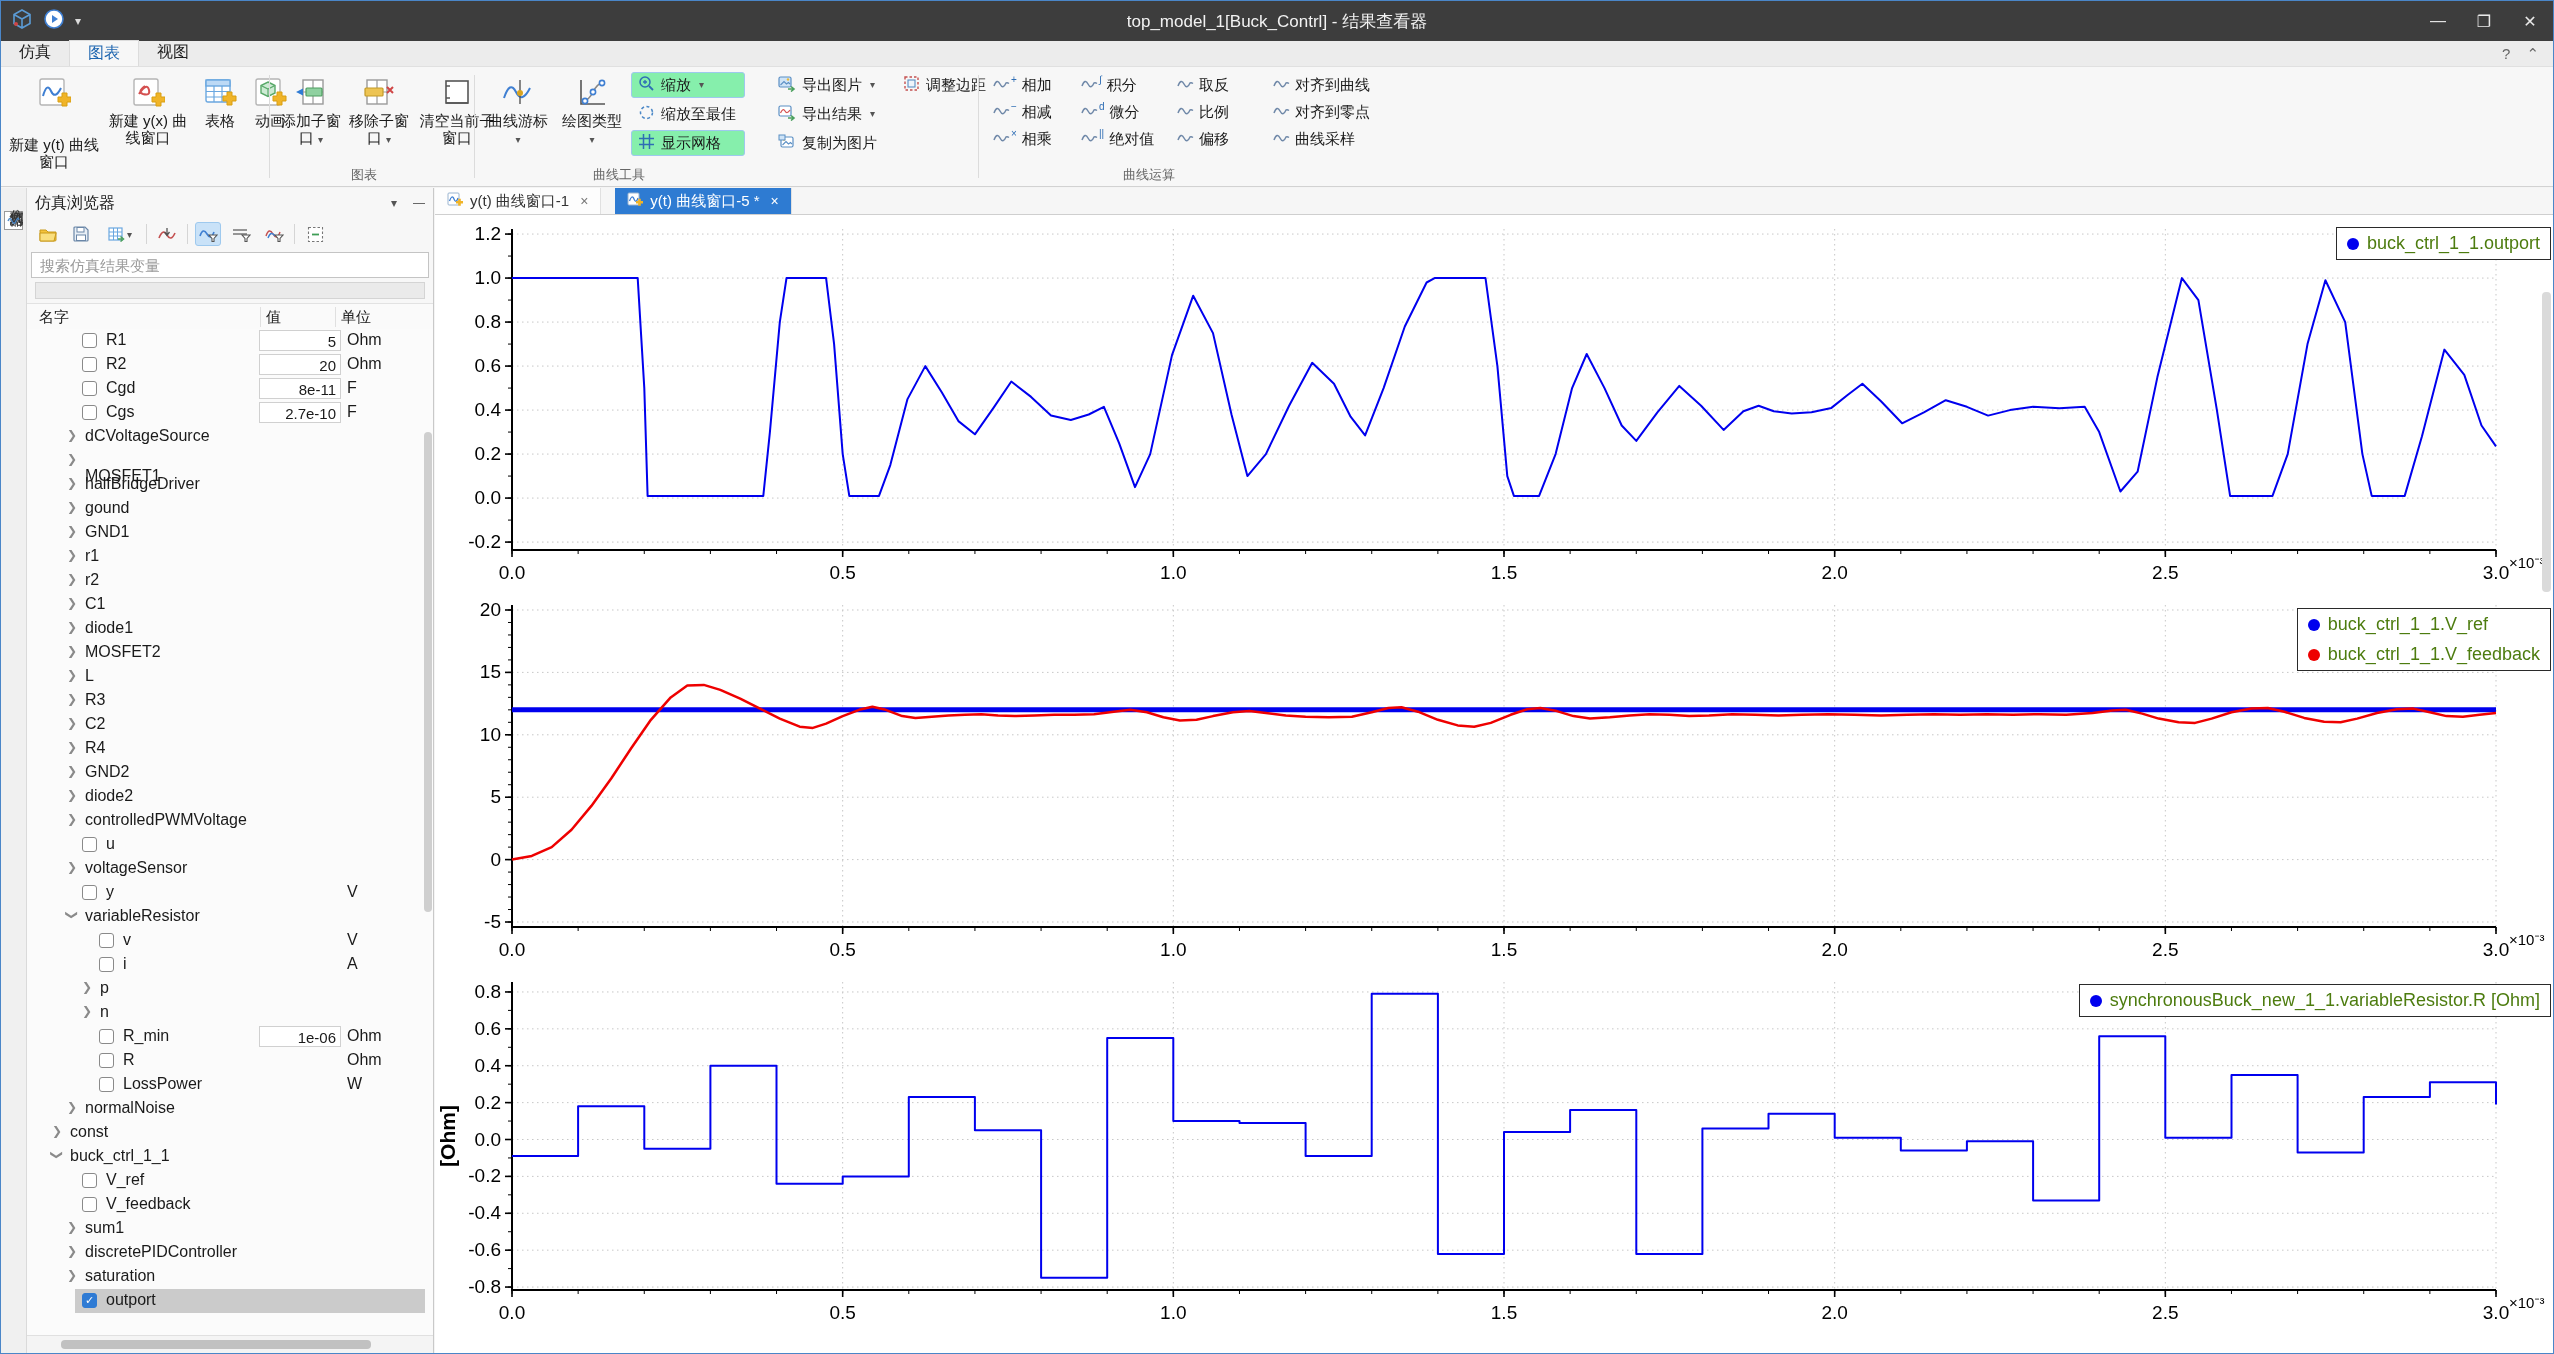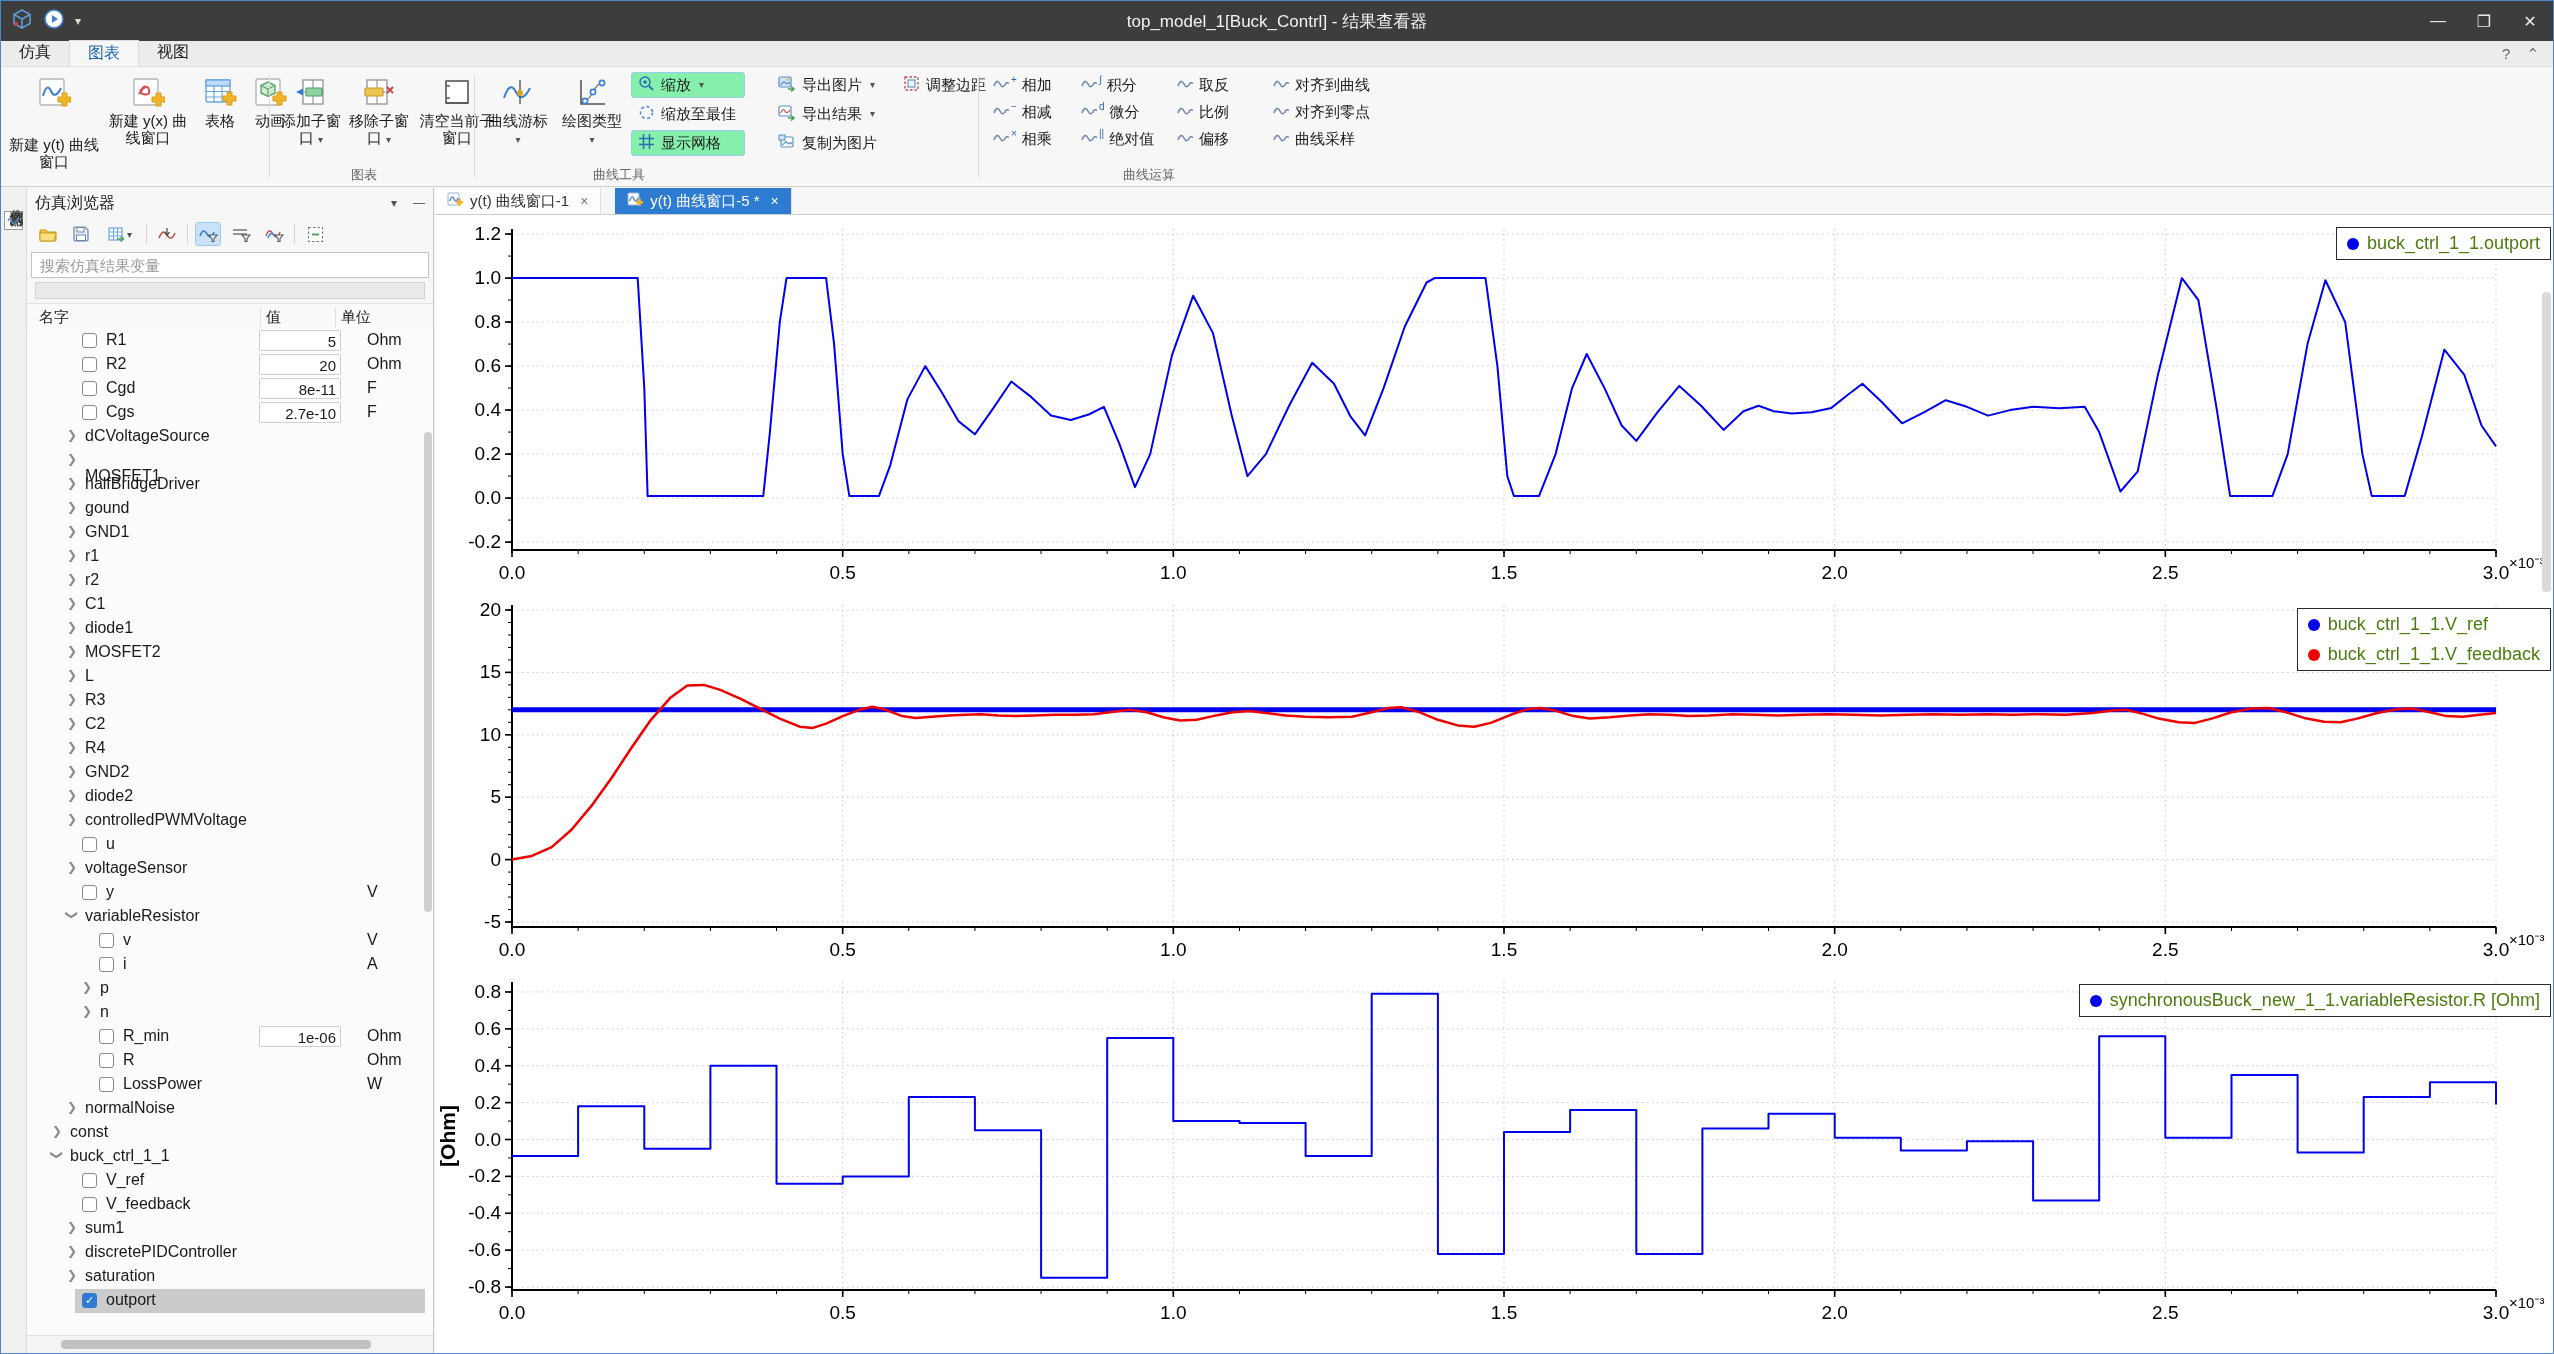--- a/index.html
+++ b/index.html
@@ -73,21 +73,21 @@
   .tree-row { position:relative; height:24px; font-size:16px; color:#1a1a1a; }
   .tree-row .sel-band { position:absolute; top:0; bottom:0; background:#cbcbcb; z-index:0; }
   .tr-exp { position:absolute; top:3px; font-size:12px; color:#8a8a8a; z-index:1; }
   .tr-exp.open { transform:rotate(90deg); }
   .tr-cb { position:absolute; top:4px; width:15px; height:15px; border:1px solid #8a8a8a; border-radius:3px;
     background:#fff; z-index:1; display:flex; align-items:center; justify-content:center; font-size:11px; color:#fff; }
   .tr-cb.checked { background:#2f7bd4; border-color:#2f7bd4; }
   .tr-name { position:absolute; top:2px; white-space:nowrap; z-index:1; }
   .tr-val { position:absolute; left:232px; width:82px; top:1px; height:21px; border:1px solid #d0d0d0;
     background:#fff; font-size:15px; text-align:right; padding:2px 4px 0 0; z-index:1; }
-  .tr-unit { position:absolute; left:320px; top:2px; z-index:1;margin-left:20px; }
+  .tr-unit { position:absolute; left:320px; top:2px; z-index:1; }
   #sb-vscroll { position:absolute; right:1px; top:244px; width:8px; height:480px; background:#cfcfcf; border-radius:4px; }
   #sb-hscroll { position:absolute; left:0; right:0; bottom:0; height:18px; border-top:1px solid #e0e0e0; background:#f4f4f4; }
   #sb-hscroll .thumb { position:absolute; left:34px; width:310px; top:4px; height:9px; background:#c1c1c1; border-radius:4px; }
 
   
   #main { position:absolute; left:434px; top:187px; right:0; bottom:0; background:#fff; }
   #tabbar { height:27px; background:#f6f6f6; border-bottom:1px solid #cfcfcf; display:flex; align-items:stretch; }
   .ctab { display:flex; align-items:center; gap:7px; padding:12px 12px; font-size:15px; color:#333;
     background:#fdfdfd; border-right:1px solid #e0e0e0; }
   .ctab .ctab-close { font-size:14px; color:#777; margin-left:4px; }

